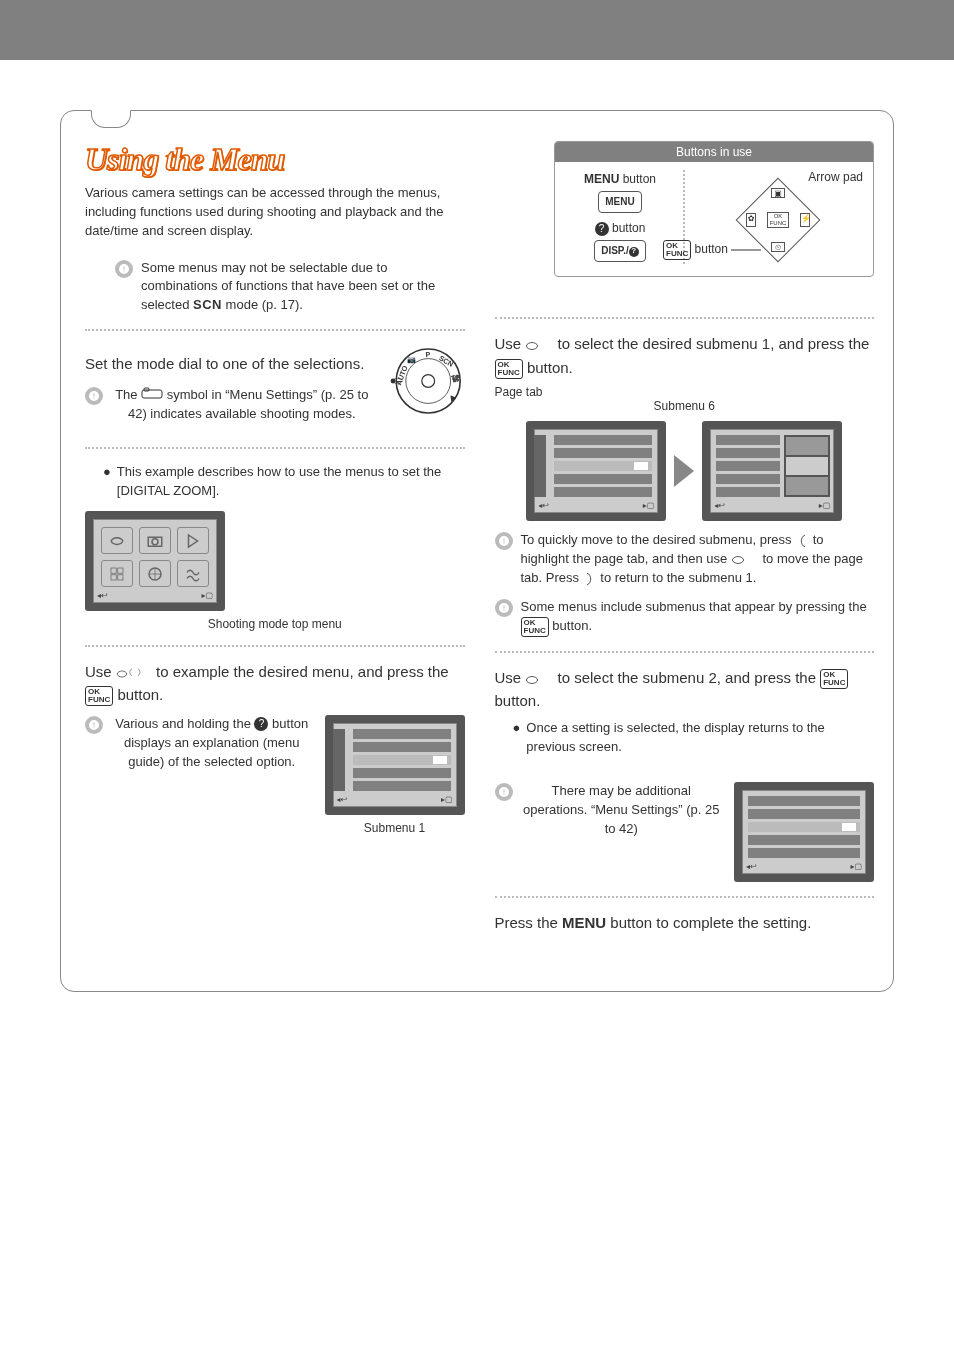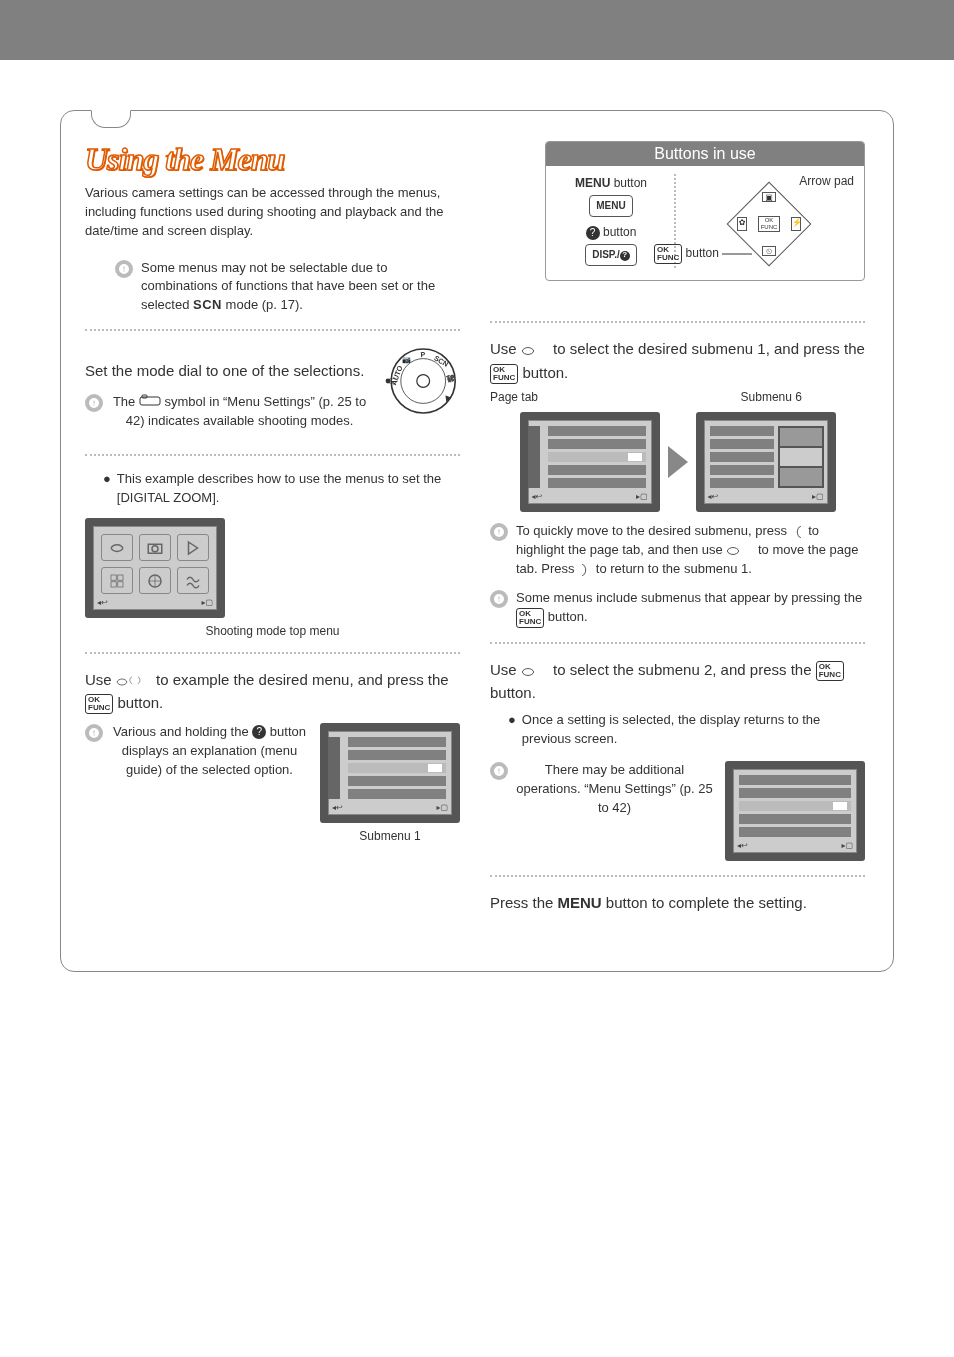--- a/index.html
+++ b/index.html
@@ -1,43 +1,43 @@
 <!DOCTYPE html>
 <html><head>
 <meta charset="utf-8">
 <style>
   * { box-sizing: border-box; margin: 0; padding: 0; }
   body { font-family: Arial, Helvetica, sans-serif; font-size: 13px; color: #333; background: #fff; width: 954px; margin: 0 auto; }
   .top-bar { height: 60px; background: #808080; }
   .page { padding: 50px 60px 100px 60px; position: relative; }
-  .main-frame { border: 1px solid #888; border-radius: 14px; padding: 30px 28px 50px 24px; position: relative; }
+  .main-frame { border: 1px solid #888; border-radius: 14px; padding: 30px 19px 50px 24px; position: relative; }
   .notch { position: absolute; top: -1px; left: 30px; width: 40px; height: 18px; border: 1px solid #888; border-top: 1px solid #fff; background: #fff; border-radius: 0 0 14px 14px; }
   .columns { display: flex; gap: 30px; }
   .col { flex: 1; min-width: 0; }
   .title-wrap { margin-bottom: 6px; }
   .title { font-family: Georgia, 'Times New Roman', serif; font-style: italic; font-weight: 900; font-size: 32px; color: #fff; -webkit-text-stroke: 1.5px #e05a00; text-shadow: 1px 1px 0 #e05a00; letter-spacing: -1px; }
   .intro { line-height: 1.45; margin-bottom: 18px; }
   .note-row { display: flex; gap: 8px; margin: 10px 0 10px 30px; }
   .note-row.tight { margin-left: 0; text-align: center; }
   .note-icon { flex: 0 0 18px; width: 18px; height: 18px; border-radius: 50%; background: #bbb; display: inline-flex; align-items: center; justify-content: center; margin-top: 1px; }
   .note-icon svg { width: 12px; height: 12px; }
   .note-text { line-height: 1.45; }
-  .section-head { font-size: 15px; line-height: 1.5; margin-top: 15px; margin-bottom: 6px; display: flex; align-items: flex-start; gap: 10px; }
+  .section-head { font-size: 15px; line-height: 1.5; margin-top: 8px; margin-bottom: 6px; display: flex; align-items: flex-start; gap: 10px; }
   .section-head .text > .b { font-weight: bold; }
   .bullet-row { display: flex; gap: 6px; margin-left: 18px; line-height: 1.45; }
   .bullet-dot { flex: 0 0 auto; }
   hr.dotted { border: none; border-top: 2px dotted #bbb; margin: 14px 0; }
   .fig { text-align: center; margin: 10px auto; }
   .fig-caption { font-size: 12px; margin-top: 6px; }
   .inline-icon { display: inline-block; vertical-align: middle; }
   .row-flex { display: flex; gap: 12px; align-items: flex-start; }
 
   
   .biu-panel { border: 1px solid #999; border-radius: 4px; overflow: hidden; width: 320px; margin-left: auto; }
-  .biu-head { background: #808080; color: #fff; text-align: center; font-size: 16px; padding: 3px 0; }
+  .biu-head { background: #808080; color: #fff; text-align: center; font-size: 12px; padding: 3px 0; }
   .biu-body { display: flex; padding: 8px 10px 12px 10px; position: relative; }
   .biu-left { flex: 0 0 110px; text-align: center; font-size: 12px; line-height: 1.6; }
   .biu-right { flex: 1; position: relative; font-size: 12px; }
   .small-btn { display: inline-block; border: 1px solid #555; border-radius: 4px; padding: 2px 6px; font-size: 10px; font-weight: bold; margin: 2px 0; }
   .biu-vsep { width: 0; border-left: 2px dotted #bbb; margin: 0 8px; }
   .arrowpad { width: 60px; height: 60px; margin: 6px auto; position: relative; }
   .arrowpad .dia { position: absolute; inset: 0; transform: rotate(45deg); border: 1px solid #555; }
   .arrowpad .center { position:absolute; left:50%; top:50%; transform:translate(-50%,-50%); width:22px; height:16px; border:1px solid #555; font-size:6px; text-align:center; line-height:7px; background:#fff;}
   .arrowpad .edge { position:absolute; width:14px; height:10px; border:1px solid #555; background:#fff; font-size:8px; text-align:center;}
   .arrowpad .top { left:50%; top:-2px; transform:translateX(-50%);}
@@ -66,21 +66,21 @@
   .lcd.sub2 .panel div:nth-child(2){background:#ccc;}
   .lcd.sub2 .rows { right:54px; }
   .big-arrow { width:0; height:0; border-top:16px solid transparent; border-bottom:16px solid transparent; border-left:20px solid #888; align-self:center;}
 
   .sym { font-weight:bold; display:inline-block; border:1px solid #333; border-radius:3px; font-size:10px; padding:0 3px; line-height:13px; vertical-align:middle;}
   .ok-sym { font-size:8px; line-height:8px; padding:1px 2px; font-weight:bold;}
   .q-circle { display:inline-flex; width:14px; height:14px; border-radius:50%; background:#333; color:#fff; font-size:10px; align-items:center; justify-content:center; vertical-align:middle;}
   .scn { font-weight:900; letter-spacing:0.5px;}
 
   .two-lcd { display:flex; align-items:center; gap:8px; justify-content:center; margin:8px 0;}
-  .lbl-above { display:flex; font-size:12px; margin-bottom:4px;}
+  .lbl-above { display:flex; font-size:12px; margin-bottom:4px;flex-direction:column;}
   .lbl-above .l { flex:1; }
   .lbl-above .r { flex:1; text-align:center; }
 
   
   .nav-glyph { display:inline-block; vertical-align:middle;}
   .nav-glyph svg { width:36px; height:14px; vertical-align:middle;}
   .nav-glyph.ud svg { width:28px;}
   .nav-glyph.one svg { width:14px;}
 </style>
 </head>
@@ -400,21 +400,21 @@
             <span> to select the submenu 2, and press the </span>
             <span class="sym ok-sym">OK<br>FUNC</span>
             <span> button.</span>
           </span>
         </div>
         <div class="bullet-row">
           <span class="bullet-dot">●</span>
           <span>Once a setting is selected, the display returns to the previous screen.</span>
         </div>
 
-        <div class="row-flex" style="margin-top:13px;">
+        <div class="row-flex" style="margin-top:26px;">
           <div class="note-row tight" style="flex:1; margin:0;">
             <span class="note-icon">
               <svg viewBox="0 0 24 24">
                   <path fill="#fff" d="M12 2a10 10 0 100 20 10 10 0 000-20zm1 15h-2v-2h2v2zm0-4h-2V7h2v6z"></path>
                 </svg>
             </span>
             <div class="note-text">There may be additional operations. “Menu Settings” (p. 25 to 42)</div>
           </div>
           <div class="lcd tabs sel">
             <div class="rows" style="left:6px;">

